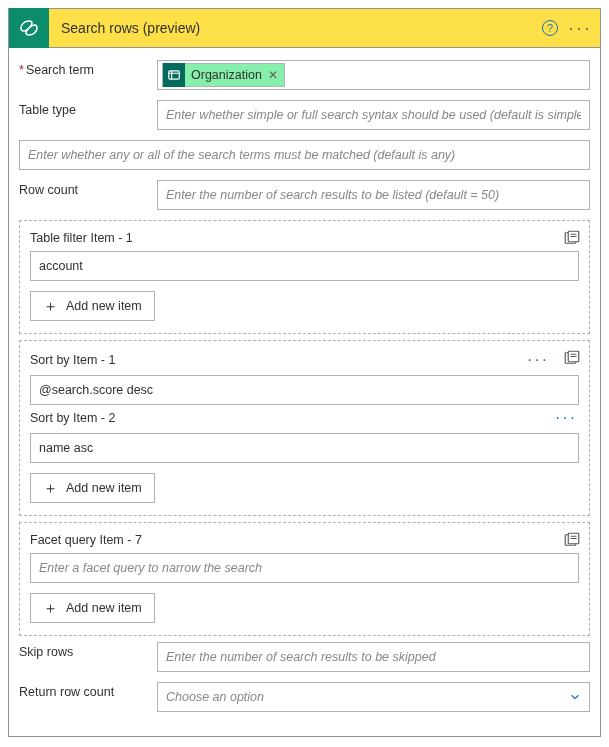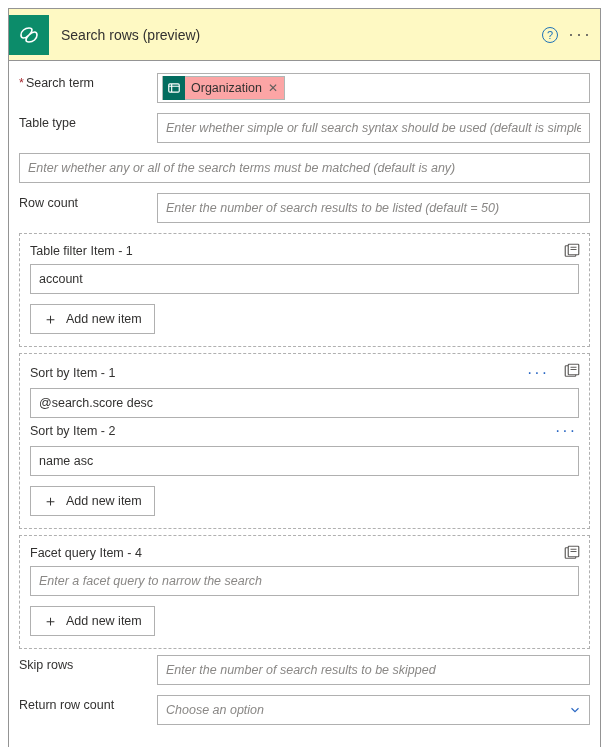--- a/index.html
+++ b/index.html
@@ -1,32 +1,32 @@
 <!DOCTYPE html>
 <html><head>
 <meta charset="utf-8">
 <style>
   * { box-sizing: border-box; font-family: "Segoe UI", Arial, sans-serif; }
   body { margin: 0; padding: 8px; background: #fff; width: 609px; font-size: 13px; color: #323130; }
   .card { border: 1px solid #949494; }
-  .header { display: flex; align-items: center; background: #fef9c3; height: 52px; padding: 0 4px 0 0; border-bottom: 1px solid #949494; }
+  .header { display: flex; align-items: center; background: #fde047; height: 39px; padding: 0 4px 0 0; border-bottom: 1px solid #949494; }
   .header-logo { width: 40px; height: 40px; background: #0c8c6a; display: flex; align-items: center; justify-content: center; }
   .header-title { flex: 1; padding-left: 12px; color: #323130; font-size: 14px; }
   .header-icon { width: 32px; height: 40px; display: flex; align-items: center; justify-content: center; color: #605e5c; cursor: pointer; }
   .header-icon.help { color: #1f73b7; border:1px solid #1f73b7; border-radius:50%; width:16px; height:16px; font-size:11px; line-height:14px; margin-right:6px;}
   .dots { font-size: 18px; letter-spacing: 2px; color:#605e5c; padding:0 6px;}
   .body { padding: 12px 10px 14px 10px; }
   .row { display: flex; align-items: flex-end; margin-bottom: 10px; min-height: 30px; }
   .row-label { width: 138px; flex-shrink: 0; font-size: 12.5px; color: #323130; padding-top: 3px; align-self: flex-start;}
   .req::before { content:"*"; color:#a4262c; margin-right:2px;}
   .row-field { flex: 1; }
   .text-input { width: 100%; height: 30px; border: 1px solid #b0b0b0; padding: 0 8px; font-size: 12.5px; color:#323130; }
   .text-input::placeholder { color: #8a8886; font-style: italic; }
   .token-host { width:100%; min-height:30px; border:1px solid #b0b0b0; padding:2px 4px; display:flex; align-items:center; gap:4px;}
-  .token { display:inline-flex; align-items:center; background:#fca5a5; border:1px solid #aeb8b6; height:24px; padding:0 6px 0 0; font-size:12.5px;}
+  .token { display:inline-flex; align-items:center; background:#86efac; border:1px solid #aeb8b6; height:24px; padding:0 6px 0 0; font-size:12.5px;}
   .token-badge { background:#036c5f; color:#fff; width:22px; height:24px; display:flex; align-items:center; justify-content:center; margin-right:6px;}
   .token-x { margin-left:6px; color:#605e5c; cursor:pointer; font-size:12px;}
   .group { border:1px dashed #b0b0b0; padding:10px 10px 12px 10px; margin-bottom:6px; position:relative;}
   .group-label { font-size:12.5px; color:#323130; margin-bottom:6px; display:flex; align-items:center; justify-content:space-between;}
   .group-label-row { display:flex; align-items:center; gap:10px; }
   .mini-dots { color:#2b68c4; font-size:16px; letter-spacing:2px; cursor:pointer; padding:0 2px;}
   .tool-icon { width:18px; height:18px; cursor:pointer; color:#605e5c; }
   .group .text-input { font-style: normal; }
   .group .text-input.ph-italic::placeholder { font-style: italic; }
   .add-btn { display:inline-flex; align-items:center; gap:8px; height:30px; border:1px solid #b0b0b0; background:#fff; padding:0 12px; font-size:12.5px; color:#323130; cursor:pointer; margin-top:10px;}
@@ -141,21 +141,21 @@
 
     <div class="group">
       <div class="group-tool-abs">
         <svg class="tool-icon" viewBox="0 0 24 24" fill="none" stroke="#605e5c" stroke-width="1.6">
             <rect x="3" y="5" width="14" height="14" rx="1"></rect>
             <rect x="7" y="3" width="14" height="14" rx="1" fill="#fff"></rect>
             <path d="M10 7h8M10 10h8"></path>
           </svg>
       </div>
       <div class="group-label">
-        <span>Facet query Item - 4</span>
+        <span>Facet query Item - 7</span>
       </div>
       <input class="text-input ph-italic" placeholder="Enter a facet query to narrow the search" style="">
       <button class="add-btn">
         <span class="plus">＋</span>
         <span>Add new item</span>
       </button>
     </div>
 
     <div class="row">
       <div class="row-label">Skip rows</div>

